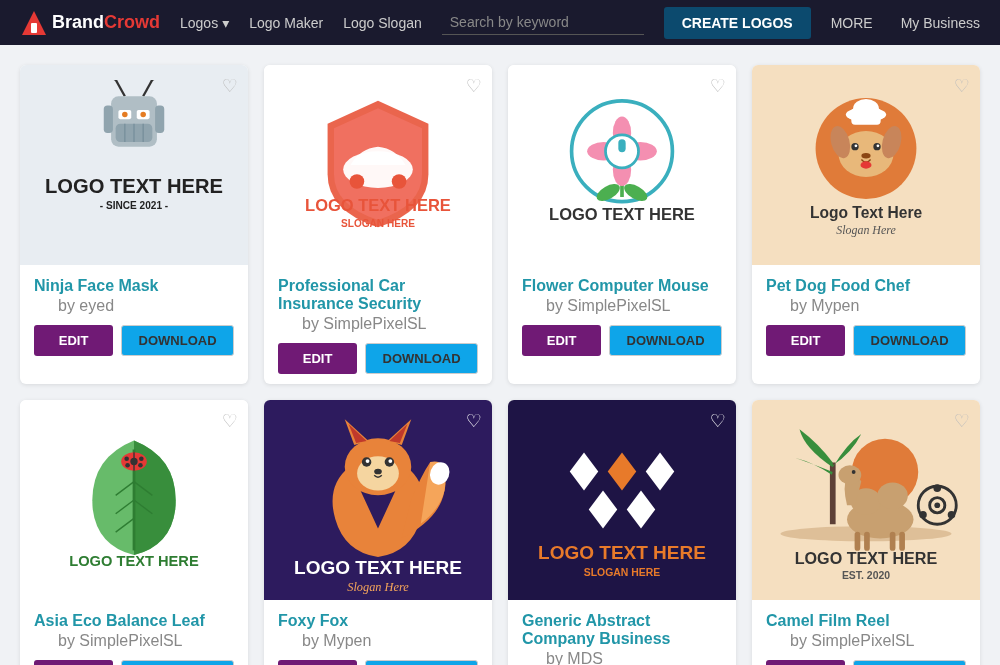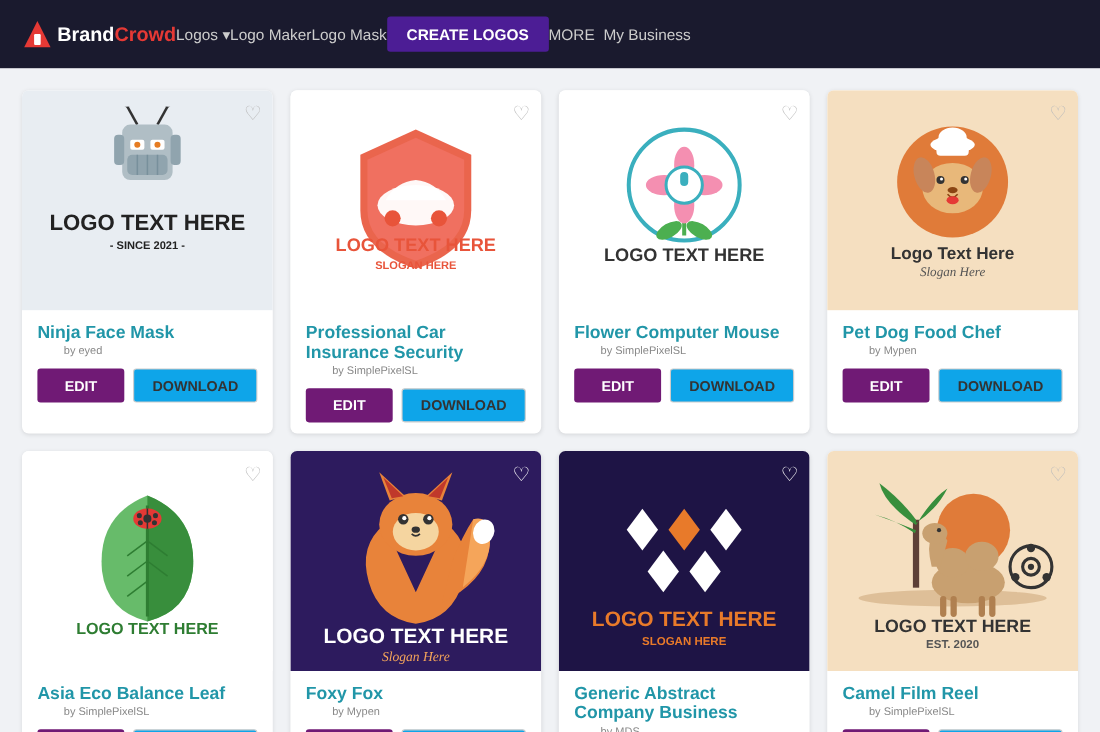--- a/index.html
+++ b/index.html
@@ -4,21 +4,22 @@
   <style>
     * { box-sizing: border-box; margin: 0; padding: 0; }
     body { font-family: Arial, sans-serif; background: #f0f2f5; }
 
     
     nav {
       background: #1a1a2e;
       display: flex;
       align-items: center;
       padding: 0 20px;
-      height: 62px;
+      height: 45px;
+      gap: 20px;
     }
     .nav-logo { display: flex; align-items: center; gap: 4px; }
     .nav-logo-icon { width: 28px; height: 28px; }
     .nav-brand-crowd { font-size: 18px; font-weight: bold; }
     .nav-brand-crowd .brand { color: #fff; }
     .nav-brand-crowd .crowd { color: #e53935; }
     .nav-link {
       color: #ccc;
       text-decoration: none;
       font-size: 14px;
@@ -32,21 +33,21 @@
       background: transparent;
       border: none;
       border-bottom: 1px solid #555;
       color: #aaa;
       font-size: 14px;
       padding: 4px 8px;
       outline: none;
     }
     .nav-search::placeholder { color: #888; }
     .btn-create {
-      background: #4c1d95;
+      background: #0c4a6e;
       color: #fff;
       border: none;
       padding: 8px 18px;
       font-size: 14px;
       font-weight: bold;
       cursor: pointer;
       border-radius: 3px;
     }
     .nav-more { color: #ccc; font-size: 14px; cursor: pointer; }
     .nav-account { color: #ccc; font-size: 14px; cursor: pointer; margin-left: 8px; }
@@ -90,21 +91,21 @@
       padding: 12px 14px 10px;
     }
     .card-title {
       color: #2196a8;
       font-size: 16px;
       font-weight: 600;
       margin-bottom: 2px;
     }
     .card-author {
       color: #888;
-      font-size: 10px;
+      font-size: 16px;
       margin-bottom: 10px;
       padding-left: 24px;
     }
     .card-buttons {
       display: flex;
       gap: 8px;
     }
     .btn-edit {
       background: #701a75;
       color: #fff;
@@ -146,22 +147,23 @@
     </span>
   </div>
   <a class="nav-link">
     <span>Logos</span> 
       <span>▾</span>
   </a>
   <a class="nav-link">
     <span>Logo Maker</span>
   </a>
   <a class="nav-link">
-    <span>Logo Mask</span>
+    <span>Logo Slogan</span>
   </a>
+  <input class="nav-search" type="text" placeholder="Search by keyword" style="">
   <button class="btn-create">CREATE LOGOS</button>
   <span class="nav-more">MORE</span>
   <span class="nav-account">My Business</span>
 </nav>
 
 <div class="grid-container">
 
   <div class="logo-card">
     <div class="card-image-area bg-light-gray">
       <span class="heart-icon">♡</span>

